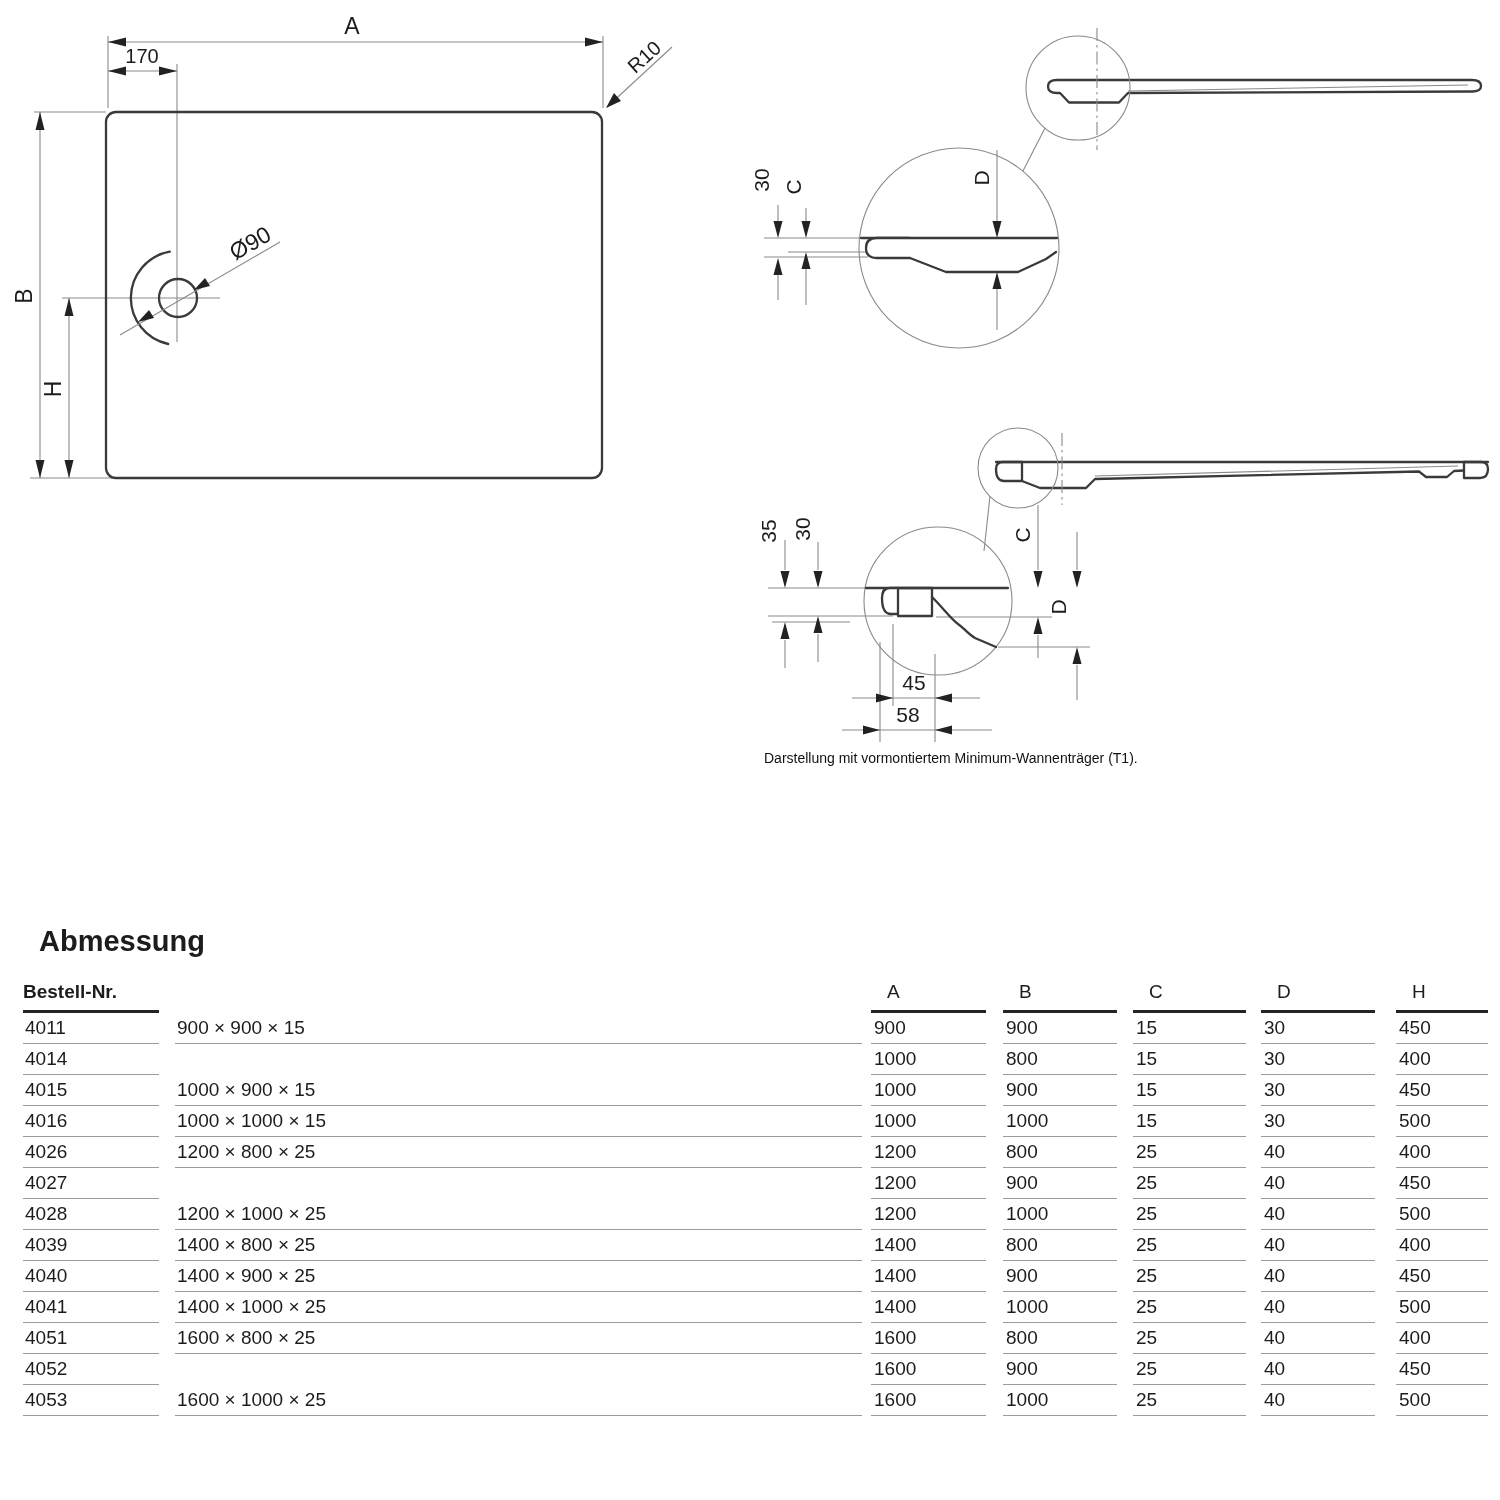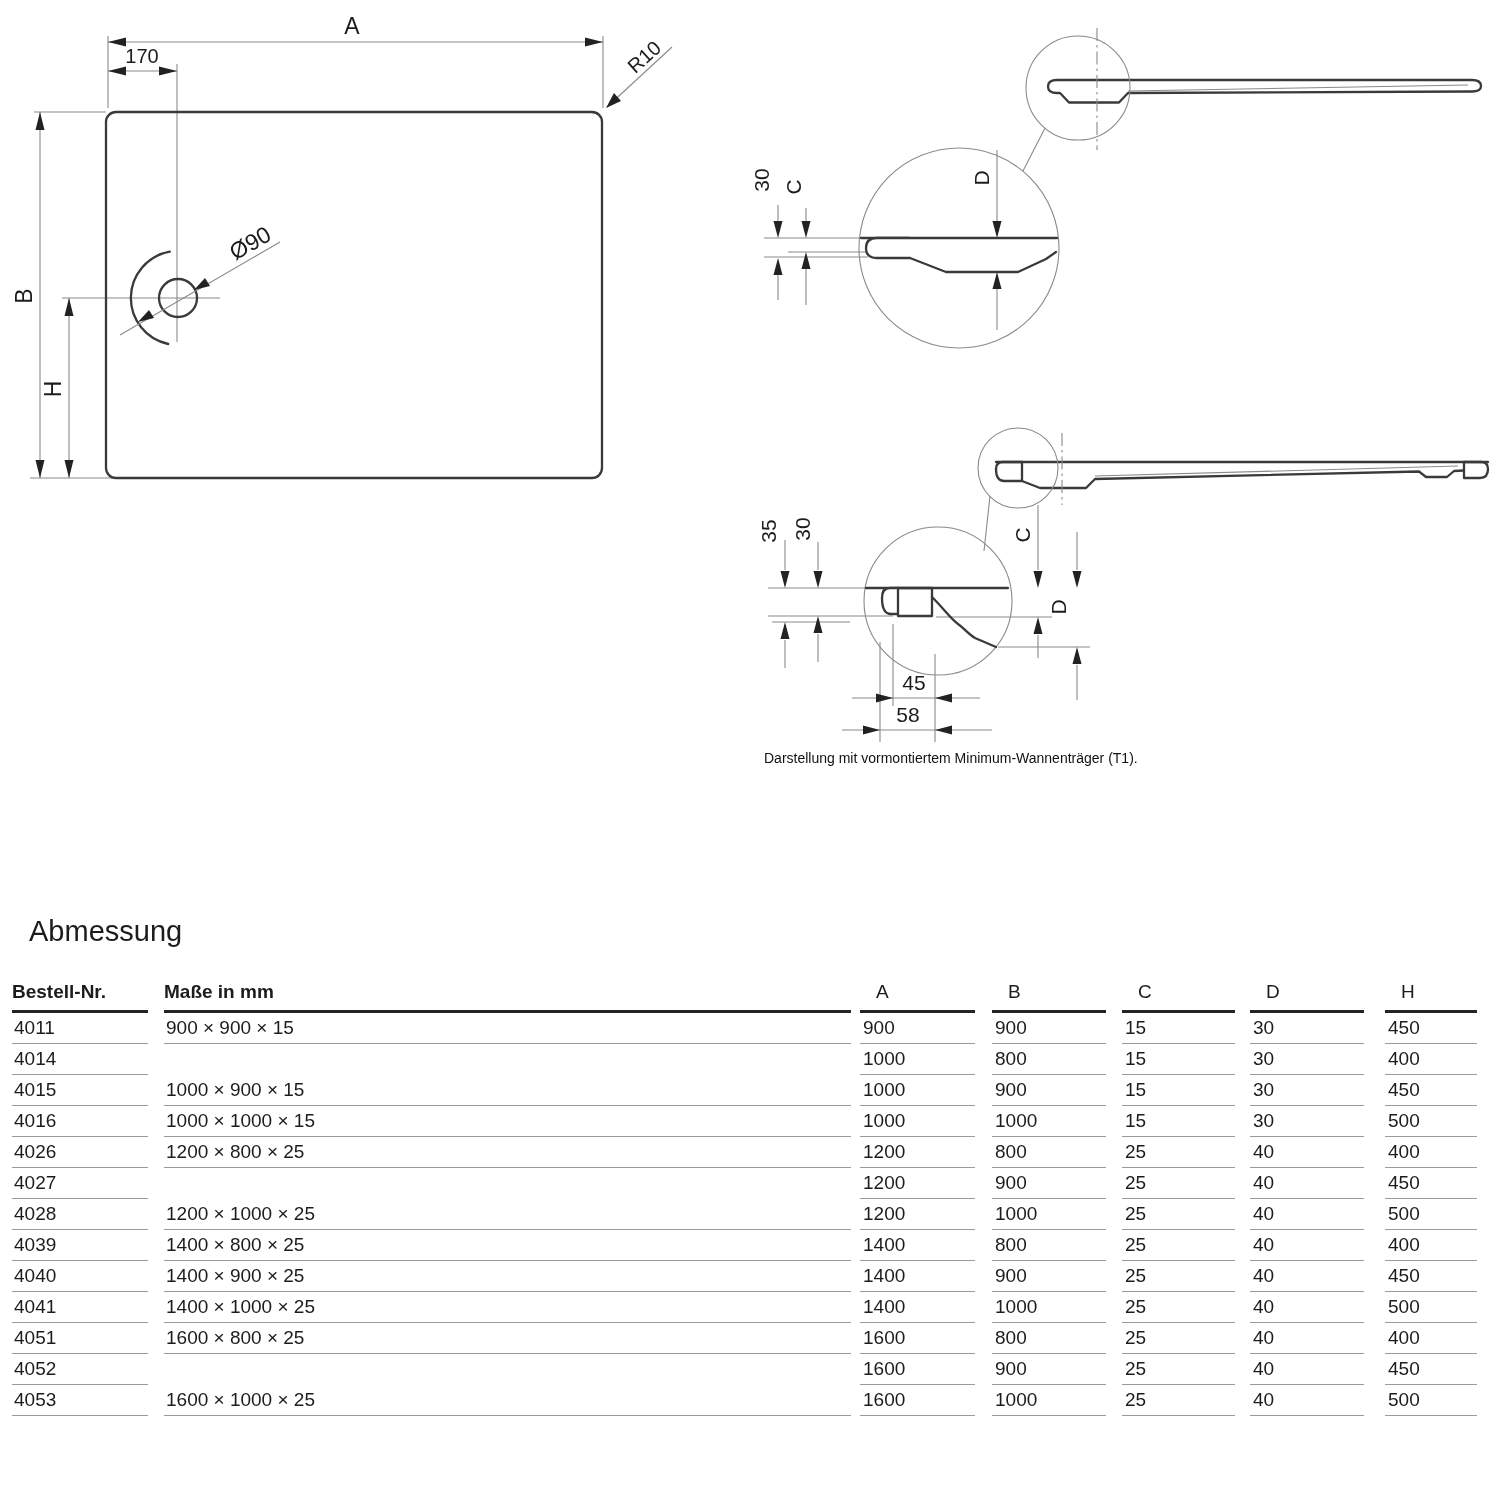--- a/index.html
+++ b/index.html
@@ -8,22 +8,22 @@
   svg{position:absolute;left:0;top:0;}
   svg text{fill:#1c1c1c;font-size:21px;font-family:"Liberation Sans",sans-serif;}
   .tk{stroke:#3a3a3a;stroke-width:2.3;fill:none;stroke-linejoin:round;stroke-linecap:round;}
   .tkf{stroke:#3a3a3a;stroke-width:2.3;fill:#fff;stroke-linejoin:round;}
   .tn{stroke:#8a8a8a;stroke-width:1.1;fill:none;}
   .dd{stroke:#8a8a8a;stroke-width:1.1;fill:none;stroke-dasharray:13 4 2.5 4;}
   .ar{fill:#222;stroke:none;}
   .t23{font-size:23px;}
   .t20{font-size:20px;}
   .caption{position:absolute;left:764px;top:750px;font-size:14px;color:#111;}
-  .title{position:absolute;left:28px;top:914px;margin:1px;font-size:29px;font-weight:normal;}
-  .table{position:absolute;left:12px;top:975px;width:1464px;font-size:19px;}
+  .title{position:absolute;left:28px;top:914px;margin:11px;font-size:29px;font-weight:bold;}
+  .table{position:absolute;left:23px;top:975px;width:1464px;font-size:19px;}
   .thead{position:relative;height:38px;}
   .thead .cell{position:absolute;top:0;height:100%;display:flex;align-items:flex-end;
                padding-bottom:7px;box-sizing:border-box;border-bottom:3px solid #242424;
                font-weight:bold;}
   .thead .cell.hletter{font-weight:normal;padding-left:16px;}
   .trow{position:relative;height:31px;}
   .trow .cell{position:absolute;top:0;height:100%;display:flex;align-items:center;
               box-sizing:border-box;border-bottom:1px solid #9b9b9b;padding-left:2px;}
   .trow .cell.num{padding-left:3px;}
   .c1{left:0;width:136px;}
@@ -174,21 +174,20 @@
     </g>
   </svg>
 
   <div class="caption">Darstellung mit vormontiertem Minimum-Wannenträger (T1).</div>
 
   <h2 class="title">Abmessung</h2>
 
   <div class="table">
     <div class="thead">
       <div class="cell c1">Bestell-Nr.</div>
-      <div class="cell c2">Maße in mm</div>
       <div class="cell c3 hletter">A</div>
       <div class="cell c4 hletter">B</div>
       <div class="cell c5 hletter">C</div>
       <div class="cell c6 hletter">D</div>
       <div class="cell c7 hletter">H</div>
     </div>
     <div>
         <div class="trow">
           <div class="cell c1">4011</div>
           <div class="cell c2">900 × 900 × 15</div>

